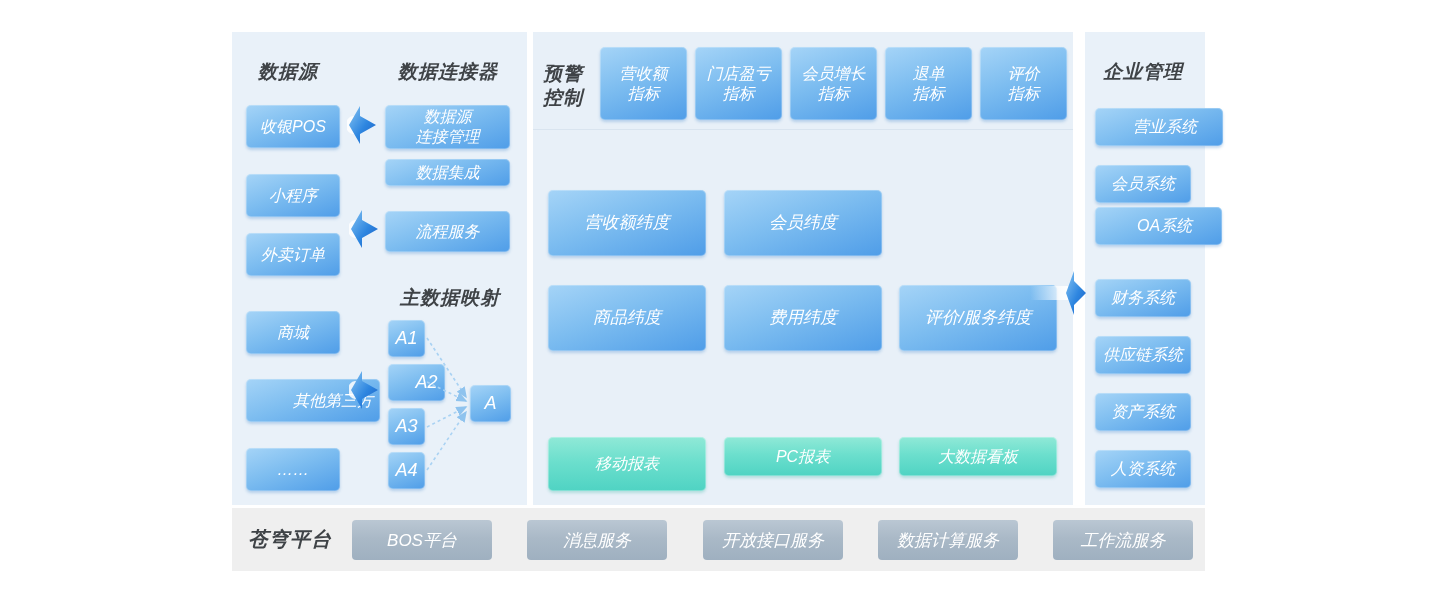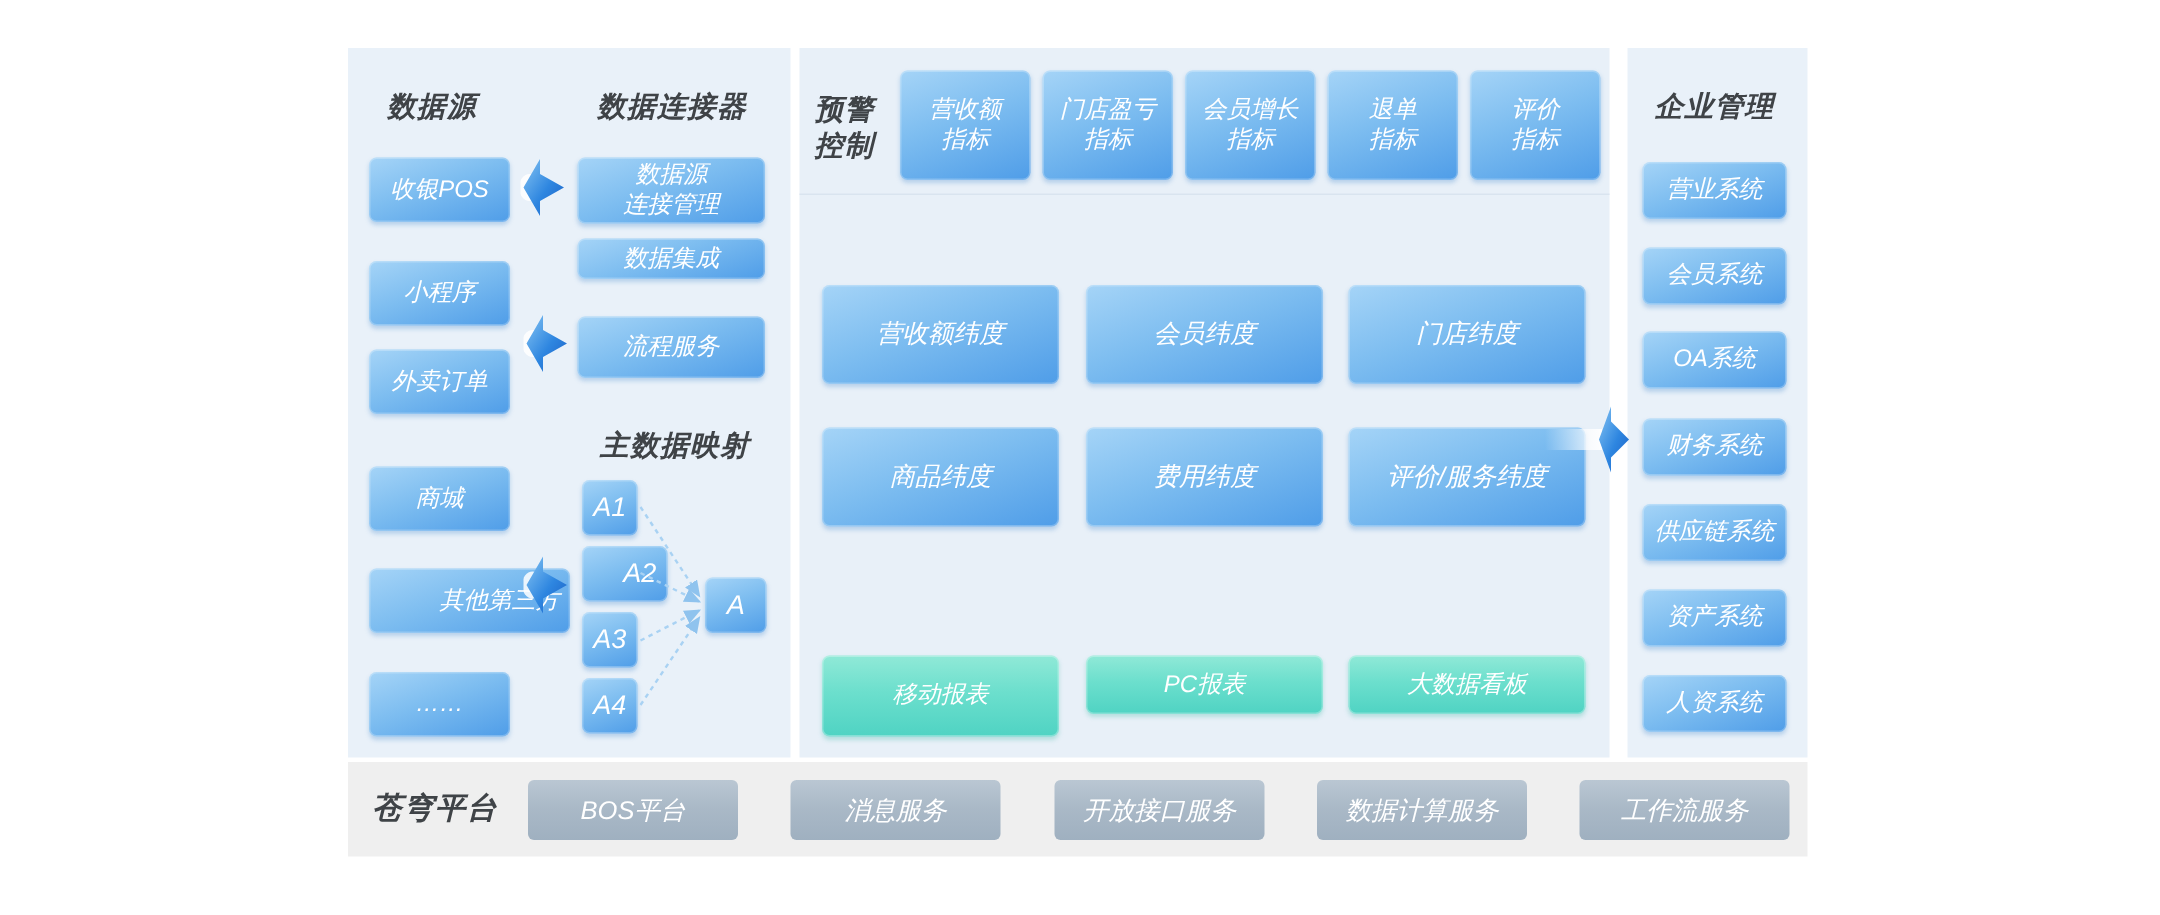--- a/index.html
+++ b/index.html
@@ -113,38 +113,37 @@
 指标</div>
   <div class="box" style="left:790px; top:47px; width:87px; height:73px;">会员增长
 指标</div>
   <div class="box" style="left:885px; top:47px; width:87px; height:73px;">退单
 指标</div>
   <div class="box" style="left:980px; top:47px; width:87px; height:73px;">评价
 指标</div>
 
   <div class="box box-lg" style="left:548px; top:190px; width:158px; height:66px;">营收额纬度</div>
   <div class="box box-lg" style="left:724px; top:190px; width:158px; height:66px;">会员纬度</div>
-  <div class="box box-lg" style="left:899px; top:190px; width:158px; height:66px;">门店纬度</div>
   <div class="box box-lg" style="left:548px; top:285px; width:158px; height:66px;">商品纬度</div>
   <div class="box box-lg" style="left:724px; top:285px; width:158px; height:66px;">费用纬度</div>
   <div class="box box-lg" style="left:899px; top:285px; width:158px; height:66px;">评价/服务纬度</div>
 
   <div class="box green" style="left:548px; top:437px; width:158px; height:54px;">移动报表</div>
   <div class="box green" style="left:724px; top:437px; width:158px; height:39px;">PC报表</div>
   <div class="box green" style="left:899px; top:437px; width:158px; height:39px;">大数据看板</div>
 
   <div class="arrow-trail" style="left:1030px; top:286px; width:38px;"></div>
   <svg class="arrow-icon" style="left:1064px; top:269px;" width="24" height="48" viewBox="0 0 24 48">
     <path d="M2,24 L10,2 L10,12 L22,24 L10,36 L10,46 Z" fill="url(#g1)"></path>
   </svg>
 
   <div class="sec-title" style="left:1103px; top:60px;">企业管理</div>
-  <div class="box" style="left:1095px; top:108px; width:96px; height:38px;">营业系统</div>
+  <div class="box" style="left:1095px; top:108px; width:116px; height:38px;padding-left:12px;">营业系统</div>
   <div class="box" style="left:1095px; top:165px; width:96px; height:38px;">会员系统</div>
-  <div class="box" style="left:1095px; top:221px; width:96px; height:38px;">OA系统</div>
+  <div class="box" style="left:1095px; top:207px; width:115px; height:38px;padding-left:12px;">OA系统</div>
   <div class="box" style="left:1095px; top:279px; width:96px; height:38px;">财务系统</div>
   <div class="box" style="left:1095px; top:336px; width:96px; height:38px;">供应链系统</div>
   <div class="box" style="left:1095px; top:393px; width:96px; height:38px;">资产系统</div>
   <div class="box" style="left:1095px; top:450px; width:96px; height:38px;">人资系统</div>
 
   <div class="sec-title" style="left:248px; top:527px; font-size:20px;">苍穹平台</div>
   <div class="graybtn" style="left:352px; top:520px; width:140px; height:40px;">BOS平台</div>
   <div class="graybtn" style="left:527px; top:520px; width:140px; height:40px;">消息服务</div>
   <div class="graybtn" style="left:703px; top:520px; width:140px; height:40px;">开放接口服务</div>
   <div class="graybtn" style="left:878px; top:520px; width:140px; height:40px;">数据计算服务</div>

